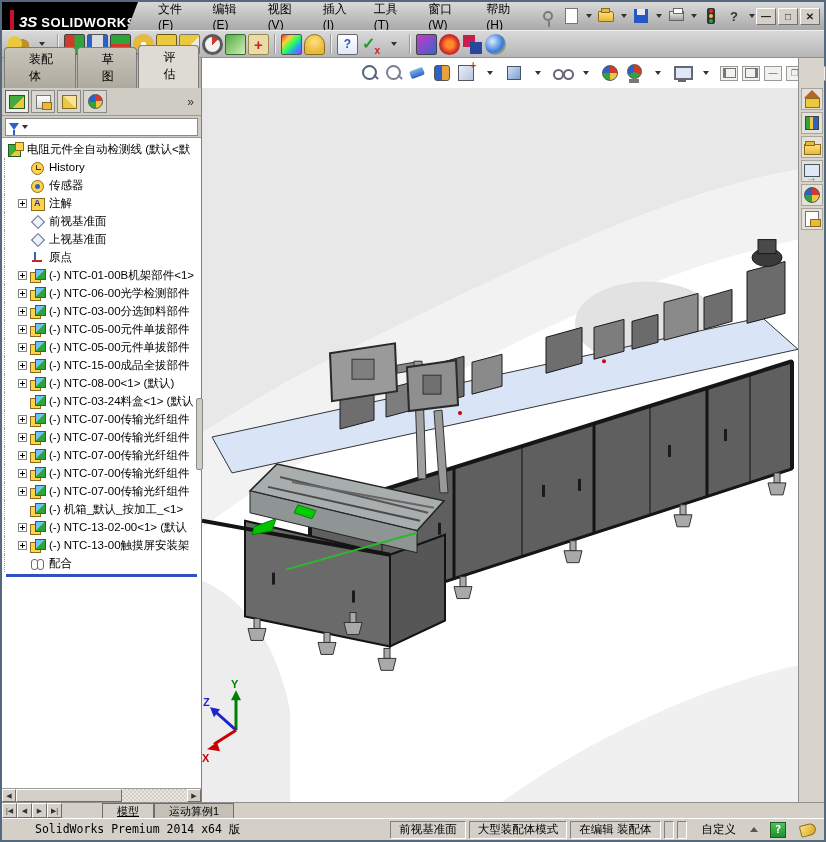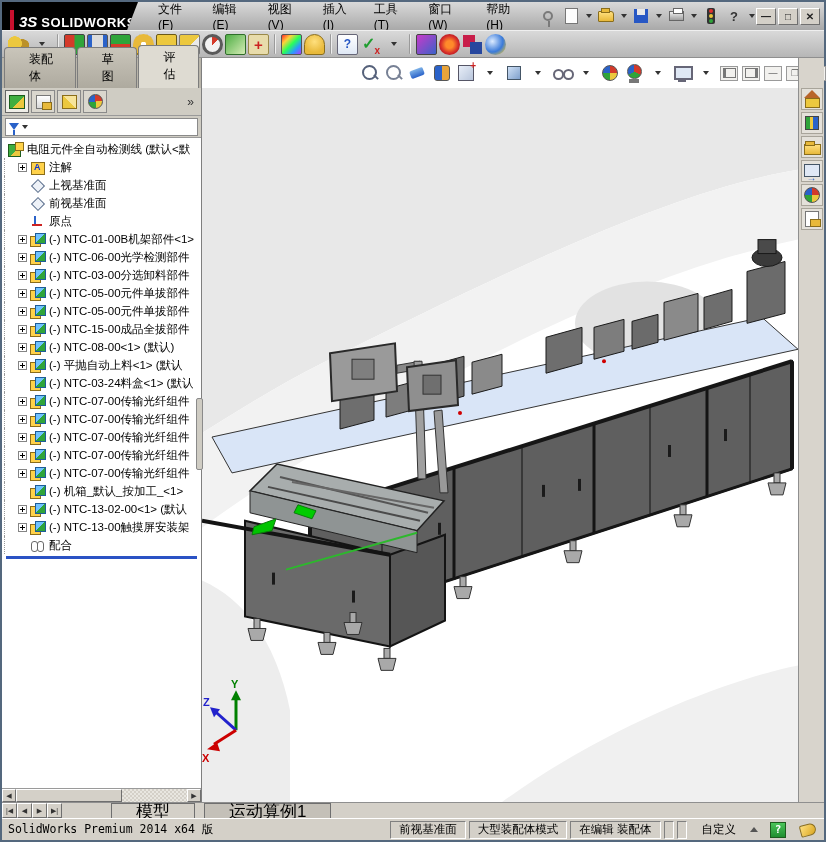--- a/index.html
+++ b/index.html
@@ -166,26 +166,26 @@
   .tp-folder::after { content:""; position:absolute; left:3px; top:4px; width:8px; height:3px; background:#e8b93a; border:1px solid #8a6d1a; }
   .tp-palette::before { content:""; position:absolute; left:2px; top:3px; width:14px; height:11px; background:#dfe8f5; border:1px solid #456; }
   .tp-palette::after { content:"\2192"; position:absolute; left:5px; bottom:-2px; color:#2a62c9; font-weight:bold; font-size:10px; }
   .tp-ball::before { content:""; position:absolute; inset:2px; border-radius:50%; background:conic-gradient(#d43a2a 0 90deg,#ecc83e 90deg 180deg,#2fa43a 180deg 270deg,#2a62c9 270deg 360deg); border:1px solid #555; }
   .tp-props::before { content:""; position:absolute; left:3px; top:2px; width:12px; height:14px; background:#fff; border:1px solid #777; }
   .tp-props::after { content:""; position:absolute; right:1px; bottom:2px; width:9px; height:6px; background:#e8b93a; border:1px solid #8a6d1a; }
 
   
   .modelrow { height:16px; flex:none; background:#d4d0c8; border-top:1px solid #8f8f8f; display:flex; align-items:stretch; }
   .navbtn { width:15px; border:1px solid; border-color:#fff #6f6f6f #6f6f6f #fff; background:#d4d0c8; font-size:7px; display:flex; align-items:center; justify-content:center; color:#333; flex:none; }
-  .mtab { padding:0 24px; font-size:17px; display:flex; align-items:center; border:1px solid #6f6f6f; border-bottom:none; background:#c4c0b8;margin-left:9px; }
+  .mtab { padding:0 14px; font-size:11px; display:flex; align-items:center; border:1px solid #6f6f6f; border-bottom:none; background:#c4c0b8; }
   .mtab.active { background:#d4d0c8; text-decoration:underline; }
 
   
   .statusbar { height:22px; flex:none; background:#d4d0c8; border-top:1px solid #fff; display:flex; align-items:center; font-size:11.5px; font-family:"DejaVu Sans Mono","Liberation Mono",monospace; }
-  .st-left { padding-left:6px; flex:1; white-space:nowrap; overflow:hidden; }
+  .st-left { padding-left:6px; flex:1; white-space:nowrap; overflow:hidden;margin-left:27px; }
   .seg { border:1px solid; border-color:#808080 #fff #fff #808080; height:18px; display:flex; align-items:center; padding:0 8px; margin-right:3px; white-space:nowrap; font-family:"Liberation Sans",sans-serif; }
   .seg.empty { width:10px; padding:0; }
   .custom { display:flex; align-items:center; gap:14px; padding:0 12px; }
   .uparrow { width:0; height:0; border-left:4px solid transparent; border-right:4px solid transparent; border-bottom:5px solid #555; }
   .qmark { width:16px; height:16px; background:#2fa43a; color:#fff; border:1px solid #1d5c1d; font-weight:bold; font-size:11px; display:flex; align-items:center; justify-content:center; background:linear-gradient(#4cc45a,#1f8e2f); }
   .tag { width:16px; height:12px; background:linear-gradient(135deg,#ffe07e,#d9a520); border:1px solid #8a6d1a; border-radius:2px 6px 6px 2px; margin:0 8px 0 14px; transform:rotate(-15deg); }
 </style>
 </head>
 <body>
 
@@ -348,46 +348,60 @@
         </div>
       </div>
       <div class="tree">
         <div class="tree-row tree-root-row">
           <span class="indent1"></span>
           <span class="ti assembly-root"></span>
           <span class="lbl">电阻元件全自动检测线  (默认&lt;默</span>
         </div>
         <div>
 
-
+            <div class="tree-row">
+              <span class="indent2"></span>
+
+              <span class="noplus"></span>
+              <span class="ti history"></span>
+              <span class="lbl">History</span>
+            </div>
+
+            <div class="tree-row">
+              <span class="indent2"></span>
+
+              <span class="noplus"></span>
+              <span class="ti sensors"></span>
+              <span class="lbl">传感器</span>
+            </div>
 
             <div class="tree-row">
               <span class="indent2"></span>
               <span class="plusbox"></span>
 
               <span class="ti annotations"></span>
               <span class="lbl">注解</span>
+            </div>
+
+            <div class="tree-row">
+              <span class="indent2"></span>
+
+              <span class="noplus"></span>
+              <span class="ti plane"></span>
+              <span class="lbl">前视基准面</span>
             </div>
 
             <div class="tree-row">
               <span class="indent2"></span>
 
               <span class="noplus"></span>
               <span class="ti plane"></span>
               <span class="lbl">上视基准面</span>
             </div>
 
-            <div class="tree-row">
-              <span class="indent2"></span>
-
-              <span class="noplus"></span>
-              <span class="ti plane"></span>
-              <span class="lbl">前视基准面</span>
-            </div>
-
 
             <div class="tree-row">
               <span class="indent2"></span>
 
               <span class="noplus"></span>
               <span class="ti origin"></span>
               <span class="lbl">原点</span>
             </div>
 
 
@@ -441,27 +455,20 @@
             </div>
 
             <div class="tree-row">
               <span class="indent2"></span>
               <span class="plusbox"></span>
 
               <span class="ti component"></span>
               <span class="lbl">(-) NTC-08-00&lt;1&gt;  (默认)</span>
             </div>
 
-            <div class="tree-row">
-              <span class="indent2"></span>
-              <span class="plusbox"></span>
-
-              <span class="ti component"></span>
-              <span class="lbl">(-) 平抛自动上料&lt;1&gt;  (默认</span>
-            </div>
 
             <div class="tree-row">
               <span class="indent2"></span>
 
               <span class="noplus"></span>
               <span class="ti component"></span>
               <span class="lbl">(-) NTC-03-24料盒&lt;1&gt;  (默认</span>
             </div>
 
             <div class="tree-row">

